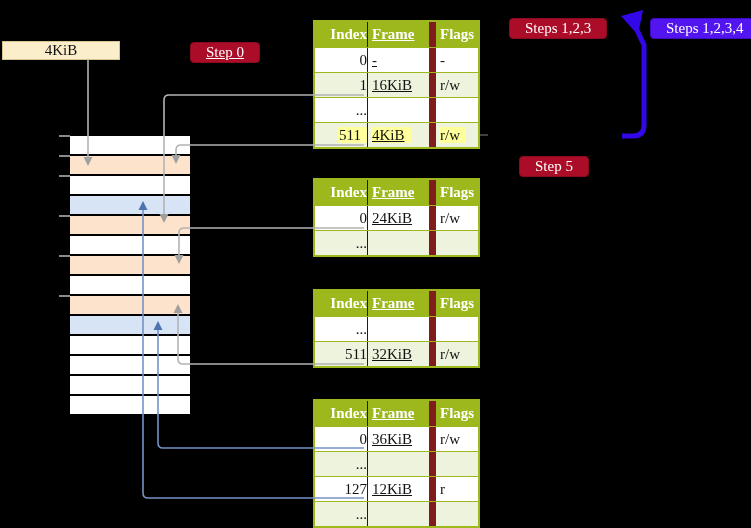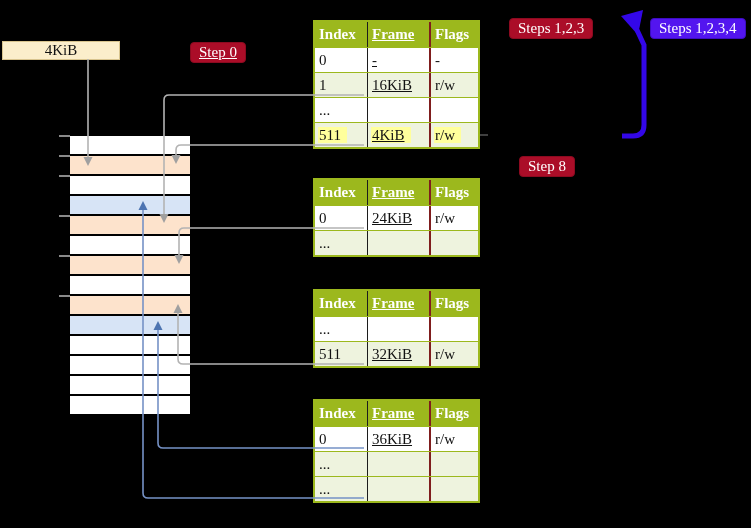--- a/index.html
+++ b/index.html
@@ -6,21 +6,21 @@
   #canvas{position:relative;width:751px;height:528px;background:#000;overflow:hidden;
           font-family:"Liberation Serif","DejaVu Serif",serif;}
 
   
   .frame-label{position:absolute;left:2px;top:41px;width:116px;height:17px;
     background:#fbeecb;border:1px solid #d8c48e;color:#111;font-size:15px;
     line-height:17px;text-align:center;}
 
   
   .badge{position:absolute;color:#fff;font-size:15px;line-height:17px;
-    padding:1px 8px;border-radius:4px;white-space:nowrap;}
+    padding:1px 15px;border-radius:4px;white-space:nowrap;}
   .badge.red{background:#ab0d28;border:1px solid #8c0a20;}
   .badge.purple{background:#5315ef;border:1px solid #3d0cc2;}
   #badge-step0{left:190px;top:42px;text-decoration:underline;}
   #badge-steps123{left:509px;top:18px;}
   #badge-steps1234{left:650px;top:18px;}
   #badge-step4{left:519px;top:156px;}
 
   
   #memory-stack{position:absolute;left:70px;top:136px;width:120px;}
   .mem-row{width:120px;height:18px;margin-bottom:2px;}
@@ -30,39 +30,39 @@
   .tick{position:absolute;left:59px;width:11px;height:2px;background:#8a8a8a;}
 
   
   .tbl{position:absolute;left:313px;width:167px;border:2px solid #9cb81d;
     background:#fff;box-sizing:border-box;font-size:15px;color:#111;}
   .tbl-row{display:flex;height:25px;box-sizing:border-box;}
   .tbl-row + .tbl-row{border-top:1px solid #9cb81d;}
   .tbl-row.head{background:#9cb81d;color:#fff;font-weight:bold;}
   .tbl-row.shade{background:#eef3de;}
   .cell{box-sizing:border-box;padding:2px 0 0 4px;line-height:21px;overflow:hidden;}
-  .c0{width:52px;}
+  .c0{width:52px;text-align:right;}
   .c1{width:62px;border-left:1px solid #1c1c1c;text-decoration:underline;}
-  .c2{width:49px;border-left:2px solid #7f1d1d;}
+  .c2{width:49px;border-left:7px solid #7f1d1d;}
   .hl{background:#ffff9c;padding:0 6px 0 1px;margin-left:-1px;}
 
   #overlay{position:absolute;left:0;top:0;z-index:6;pointer-events:none;}
   #dash{position:absolute;left:480px;top:134px;width:8px;height:2px;background:#3f3f3f;}
 </style>
 </head>
 <body>
 
 <div id="canvas">
 
   <div class="frame-label">4KiB</div>
 
   <div id="badge-step0" class="badge red">Step 0</div>
   <div id="badge-steps123" class="badge red">Steps 1,2,3</div>
   <div id="badge-steps1234" class="badge purple">Steps 1,2,3,4</div>
-  <div id="badge-step4" class="badge red">Step 8</div>
+  <div id="badge-step4" class="badge red">Step 5</div>
 
   <div id="memory-stack">
       <div class="mem-row white"></div>
       <div class="mem-row peach"></div>
       <div class="mem-row white"></div>
       <div class="mem-row blue"></div>
       <div class="mem-row peach"></div>
       <div class="mem-row white"></div>
       <div class="mem-row peach"></div>
       <div class="mem-row white"></div>
@@ -152,20 +152,25 @@
       <div class="tbl-row">
         <div class="cell c0">0</div>
         <div class="cell c1">36KiB</div>
         <div class="cell c2">r/w</div>
       </div>
       <div class="tbl-row shade">
         <div class="cell c0">...</div>
         <div class="cell c1"></div>
         <div class="cell c2"></div>
       </div>
+      <div class="tbl-row">
+        <div class="cell c0">127</div>
+        <div class="cell c1">12KiB</div>
+        <div class="cell c2">r</div>
+      </div>
       <div class="tbl-row shade">
         <div class="cell c0">...</div>
         <div class="cell c1"></div>
         <div class="cell c2"></div>
       </div>
     </div>
 
   <div id="dash"></div>
 
   <svg id="overlay" width="751" height="528" viewBox="0 0 751 528">

